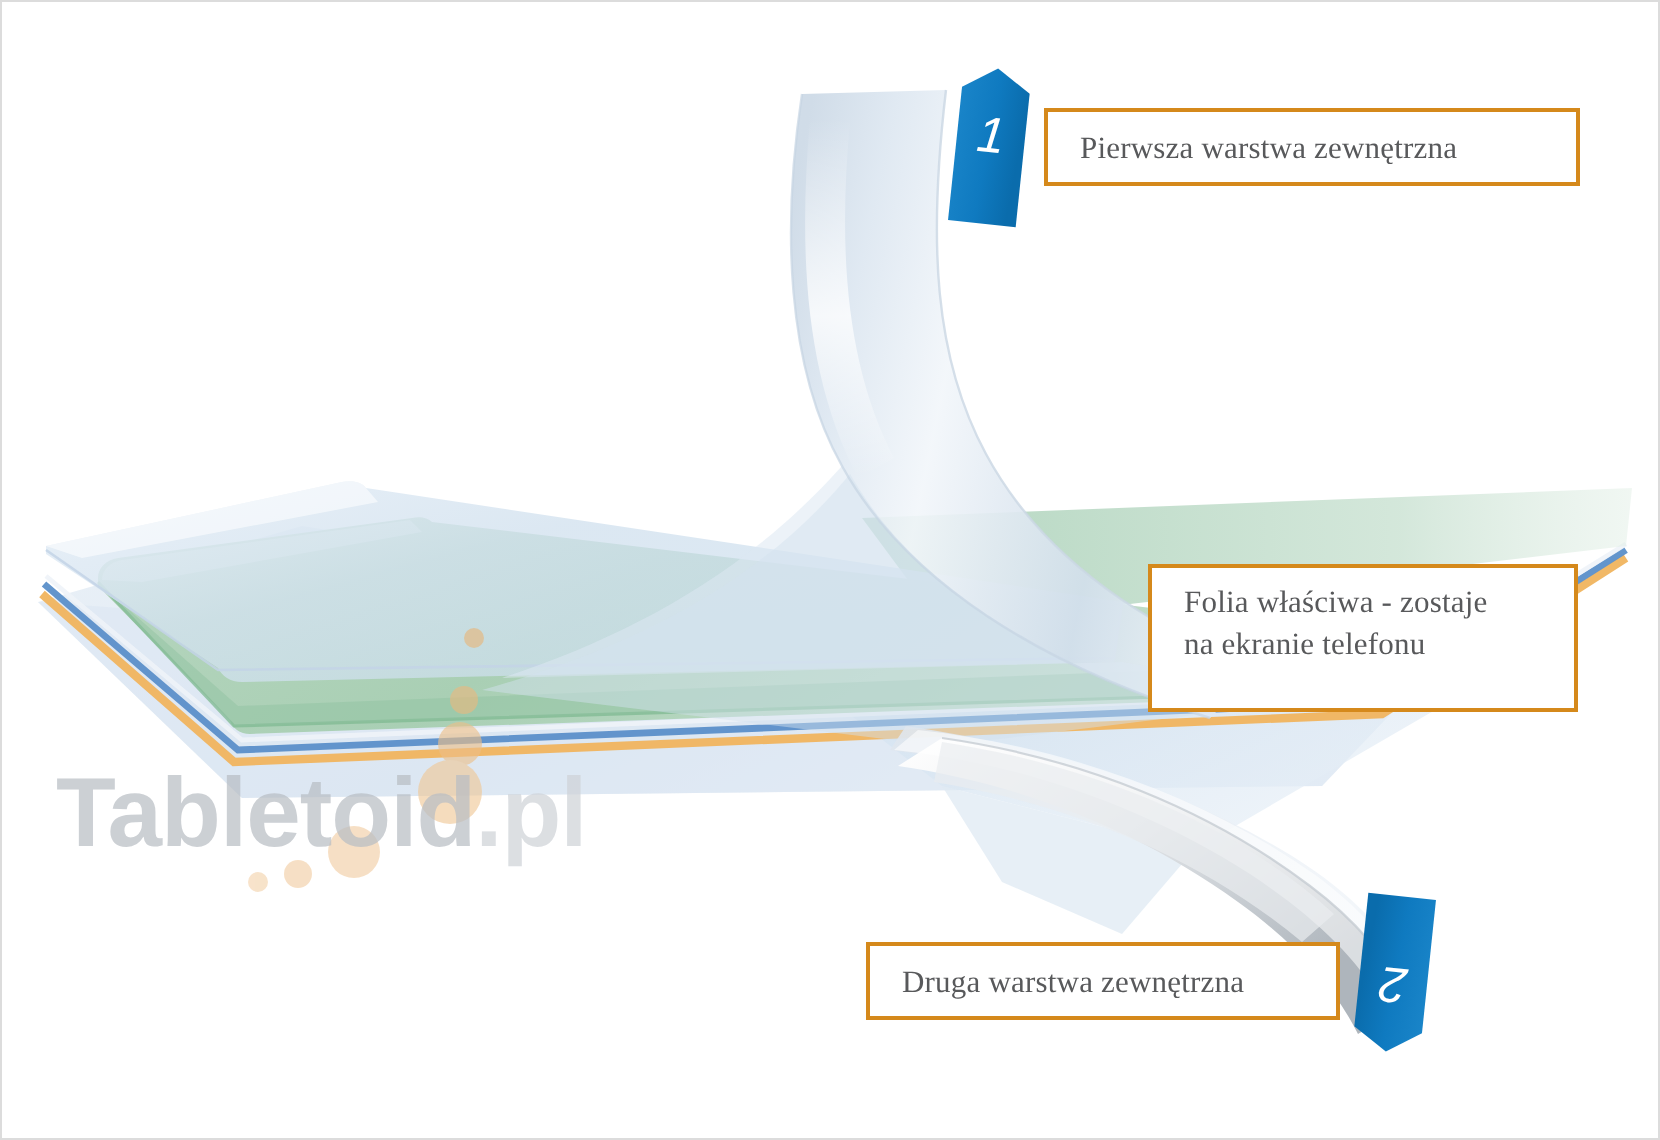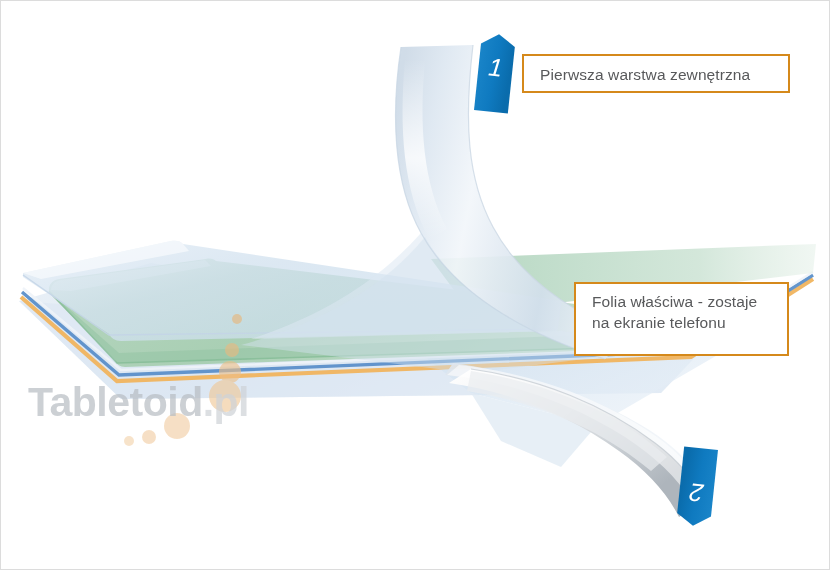--- a/index.html
+++ b/index.html
@@ -28,21 +28,21 @@
     height: 570px;
   }
 
   
   .callout {
     position: absolute;
     box-sizing: border-box;
     background: #ffffff;
     border: 2px solid #d5891b;
     color: #58595b;
-    font-family: Liberation Sans, sans-serif;
+    font-family: Liberation Serif, serif;
     font-size: 15.5px;
     line-height: 1.35;
     letter-spacing: 0.1px;
     padding: 9px 5px 9px 16px;
     white-space: pre-line;
   }
   #callout-1 {
     left: 521px;
     top: 53px;
     width: 268px;
@@ -80,21 +80,21 @@
   }
   #tab-1 { left: 477px; top: 33px; transform: rotate(6deg); }
   #tab-2 { left: 679px; top: 447px; transform: rotate(186deg); }
 
   
   #watermark {
     position: absolute;
     left: 27px;
     top: 378px;
     font-family: "Liberation Sans", sans-serif;
-    font-size: 41px;
+    font-size: 49px;
     font-weight: bold;
     letter-spacing: -0.5px;
     white-space: nowrap;
     opacity: 0.72;
     pointer-events: none;
   }
   #watermark .wm-main { color: #b9bec4; }
   #watermark .wm-tld  { color: #cfd3d8; font-weight: bold; }
 </style>
 </head>
@@ -308,14 +308,15 @@
       <path d="M 17,0 L 34,11 L 34,78 L 0,78 L 0,11 Z" fill="url(#gTabBlue)"></path>
       <text class="tab-num" x="17" y="42" text-anchor="middle">2</text>
     </svg>
   </div>
 
   <div class="callout" id="callout-1">Pierwsza warstwa zewnętrzna</div>
 
   <div class="callout" id="callout-2">Folia właściwa - zostaje
 na ekranie telefonu</div>
 
+  <div class="callout" id="callout-3">Druga warstwa zewnętrzna</div>
 
 </div>
 
 </body></html>

